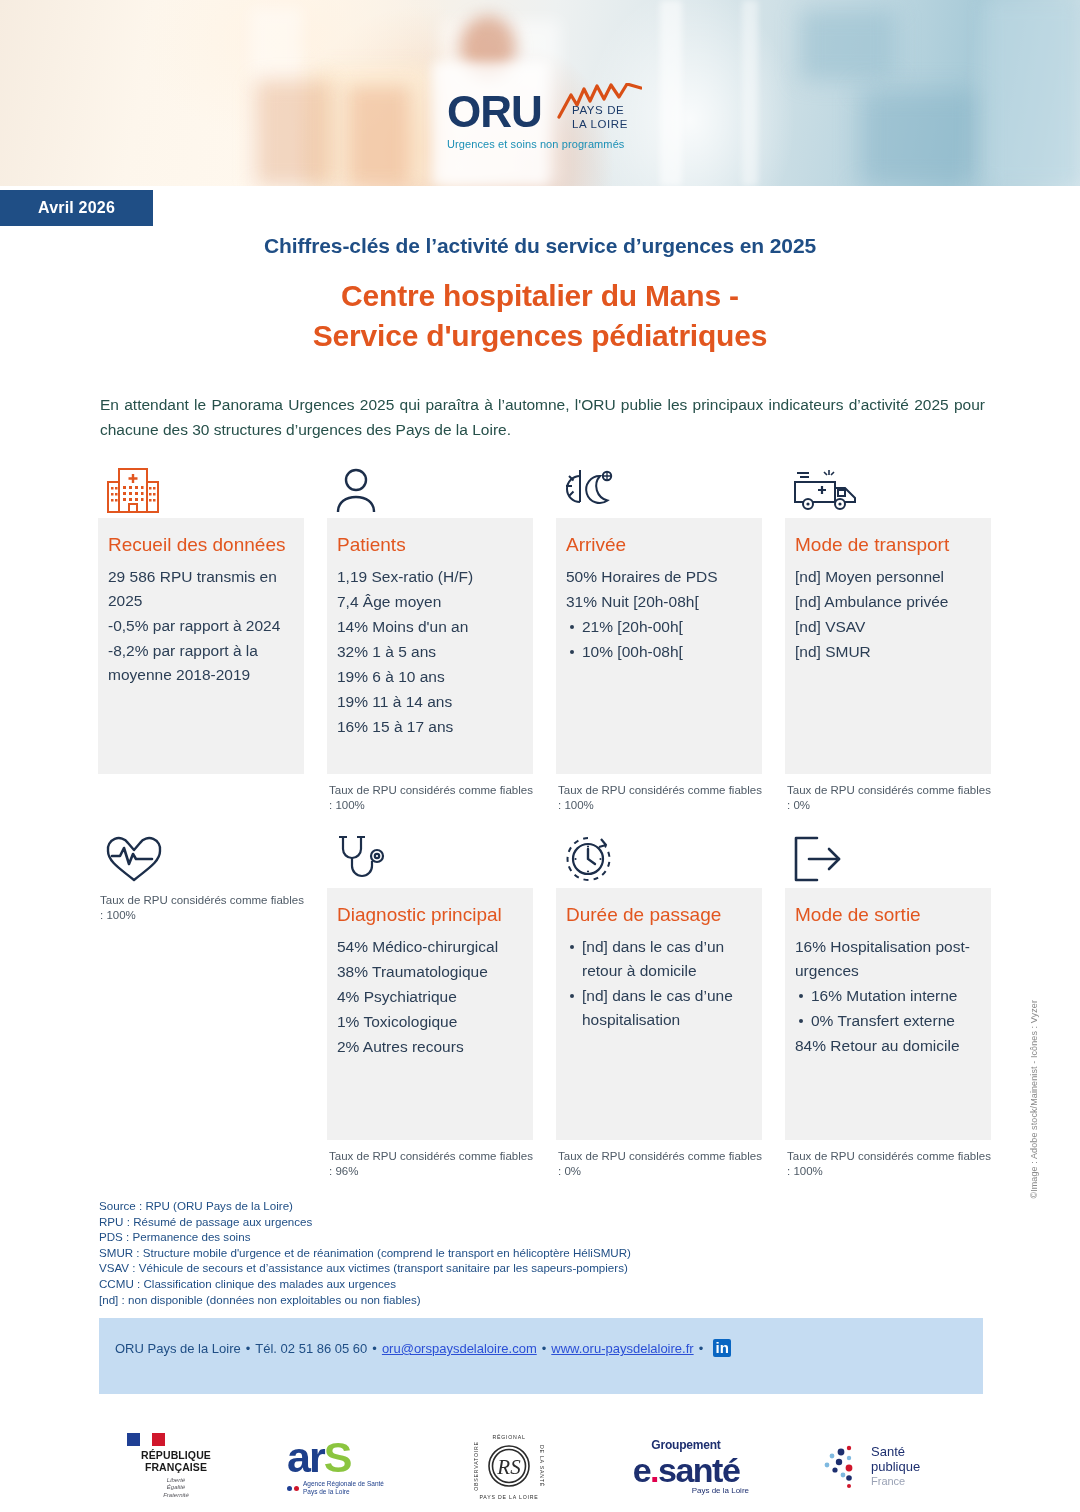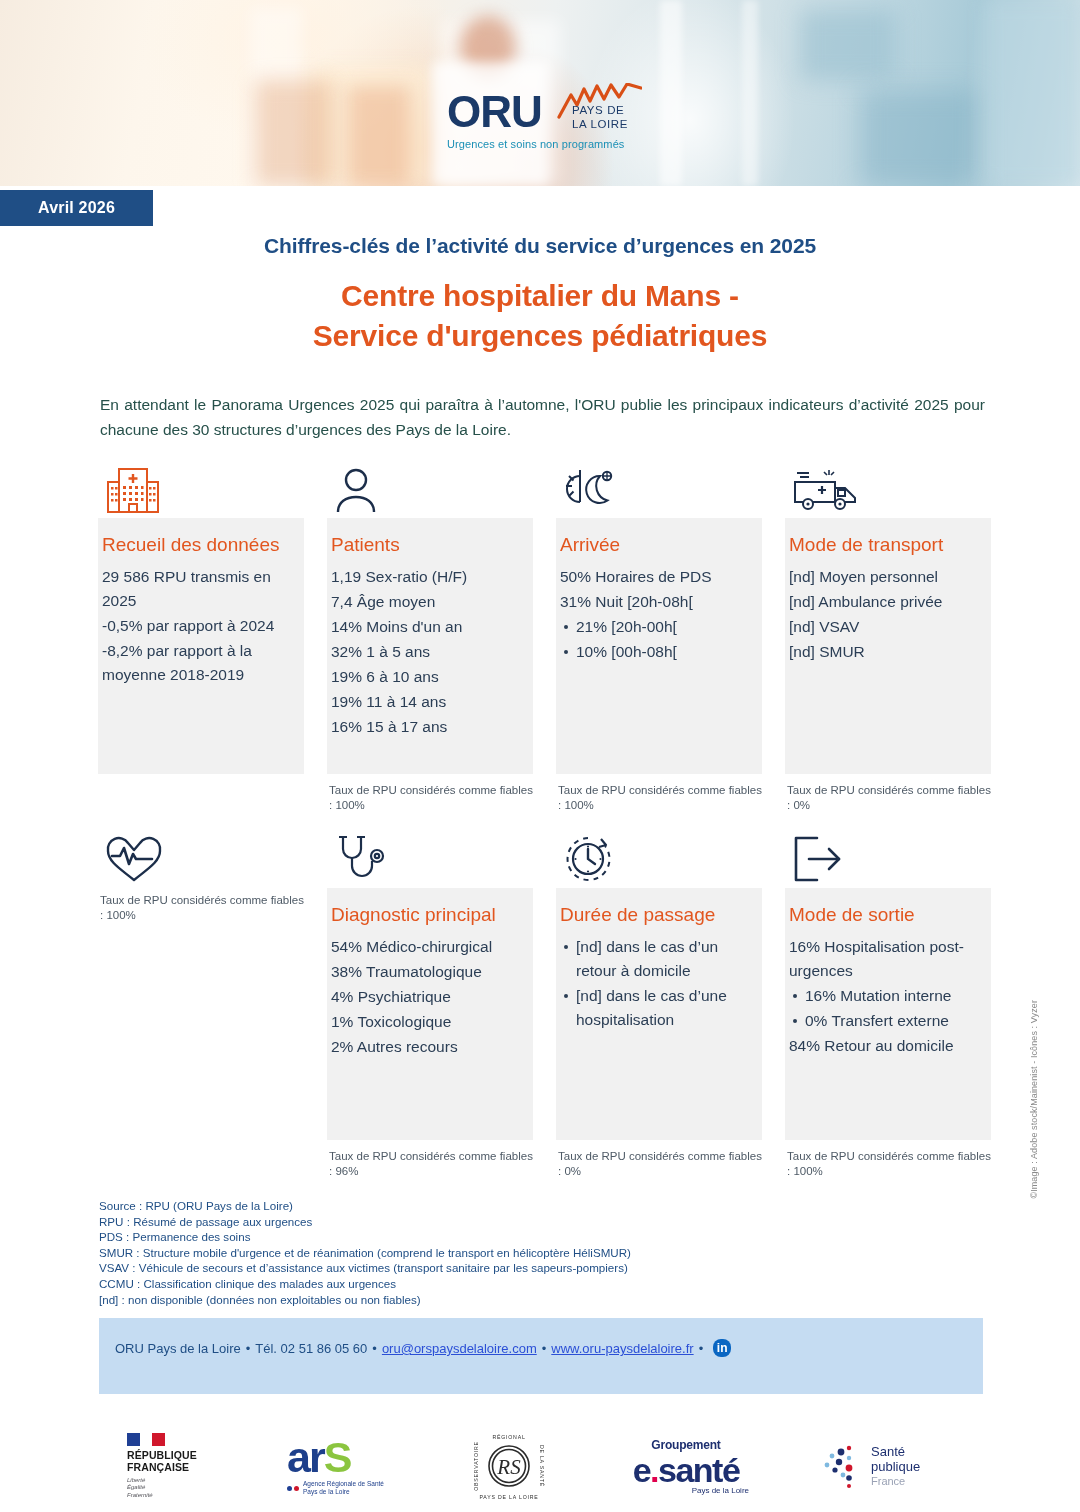--- a/index.html
+++ b/index.html
@@ -185,21 +185,21 @@
   .card-icon {
     height: 52px;
     display: flex;
     align-items: flex-end;
     padding-left: 6px;
     margin-bottom: 4px;
   }
 
   .card {
     background: #f1f1f1;
-    padding: 14px 14px 18px 4px;
+    padding: 14px 14px 18px 10px;
     min-height: 256px;
   }
   .card-r2 { min-height: 252px; }
 
   .card-title {
     color: #e2561f;
     font-size: 19px;
     line-height: 25px;
     margin-bottom: 8px;
   }
@@ -298,42 +298,42 @@
     text-decoration: underline;
   }
   .li-badge {
     display: inline-flex;
     align-items: center;
     justify-content: center;
     width: 18px;
     height: 18px;
     background: #0a66c2;
     color: #fff;
-    font-size: 12px;
+    font-size: 15px;
     font-weight: bold;
     margin-left: 5px;
-    border-radius: 8px;
+    border-radius: 2px;
     line-height: 18px;
   }
 
   
   .partners {
     position: absolute;
     left: 0;
     top: 1420px;
     width: 1080px;
     height: 92px;
     display: flex;
     align-items: center;
     justify-content: center;
     gap: 62px;
   }
   .plogo { position: relative; }
 
-  .rf-logo { width: 98px; text-align: left; }
+  .rf-logo { width: 98px; text-align: center; }
   .rf-flag { display: flex; height: 13px; width: 38px; margin-bottom: 3px; }
   .rf-flag i { flex: 1; display: block; }
   .rf-b { background: #1f3f94; }
   .rf-w { background: #ffffff; }
   .rf-r { background: #d0172c; }
   .rf-name { font-size: 10.5px; font-weight: bold; color: #1a1a1a; line-height: 12px; letter-spacing: 0.1px; }
   .rf-motto { margin-top: 4px; font-size: 6px; color: #55555b; line-height: 7.5px; font-style: italic; }
 
   .ars-logo { width: 120px; }
   .ars-word { font-size: 43px; font-weight: bold; line-height: 42px; letter-spacing: -2px; color: #1d3f8b; }

